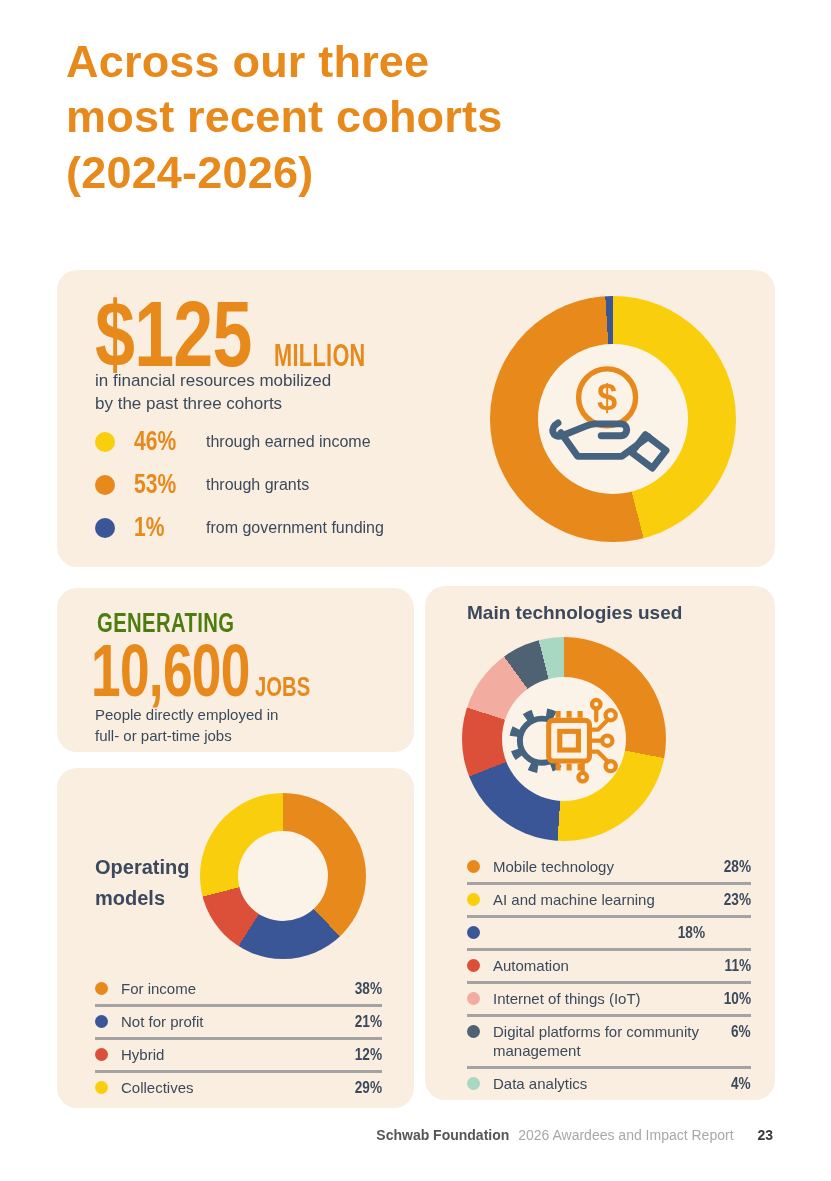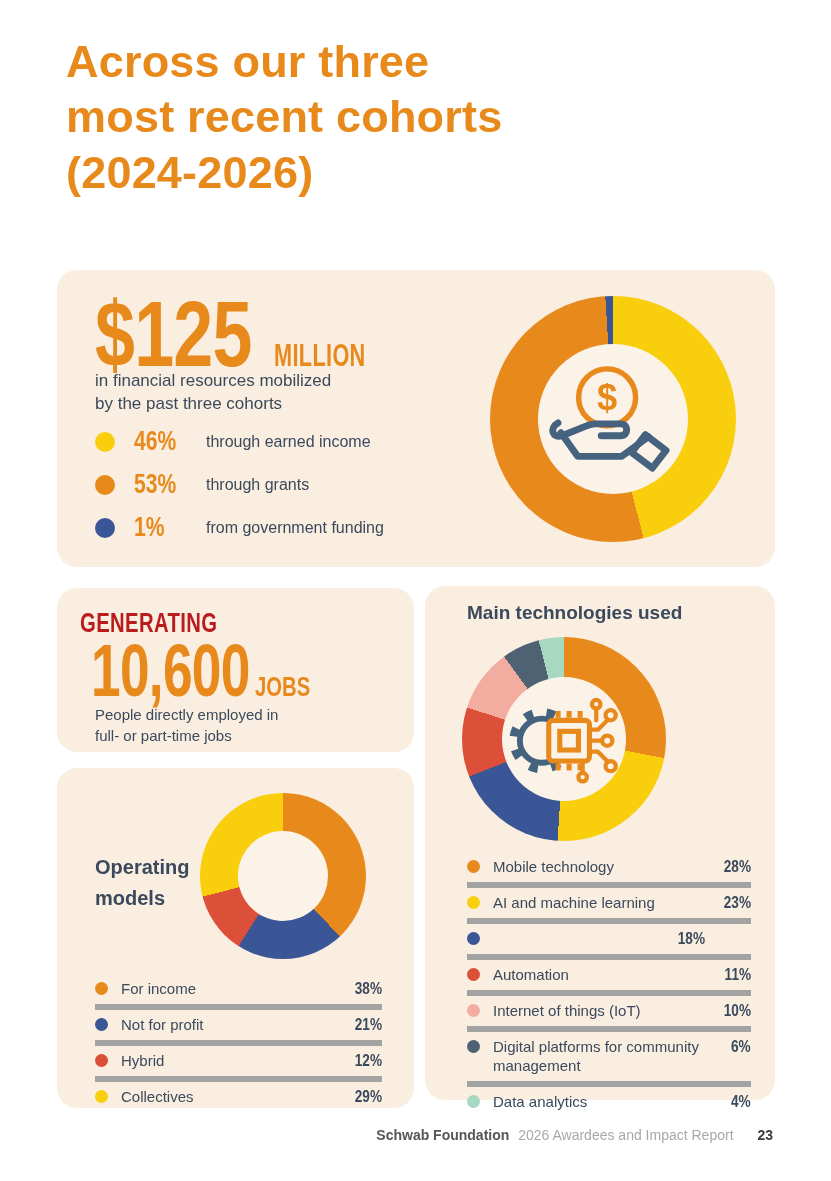--- a/index.html
+++ b/index.html
@@ -34,34 +34,34 @@
   .fin-dot { width:20px; height:20px; margin-right:19px; }
   .fin-pct { width:72px; font-size:27px; font-weight:700; color:#E8891B; }
   .fin-label { font-size:16px; color:#3A4A5C; }
 
   .donut { position:absolute; border-radius:50%; }
   .hole { position:absolute; inset:0; margin:auto; border-radius:50%; background:#FCF3E8; display:flex; align-items:center; justify-content:center; }
   .fin-donut { left:433px; top:26px; width:246px; height:246px; }
   .fin-donut .hole { width:150px; height:150px; }
 
   
-  .jobs-heading { position:absolute; left:23px; top:20px; font-size:27px; font-weight:700; color:#b91c1c; letter-spacing:.5px; }
+  .jobs-heading { position:absolute; left:40px; top:20px; font-size:27px; font-weight:700; color:#4d7c0f; letter-spacing:.5px; }
   .jobs-heading .cond { transform:scaleX(.75); }
   .jobs-value-row { position:absolute; left:34px; top:44px; display:flex; align-items:baseline; color:#E8891B; font-weight:700; }
   .jobs-value { font-size:74px; line-height:1.05; letter-spacing:-1px; transform:scaleX(.72); transform-origin:left bottom; display:inline-block; }
   .jobs-unit { font-size:27px; margin-left:-56px; transform:scaleX(.75); transform-origin:left bottom; display:inline-block; }
   .jobs-desc { position:absolute; left:38px; top:116px; font-size:15px; line-height:1.4; color:#3A4A5C; }
 
   
   .op-title { position:absolute; left:38px; top:84px; font-size:20px; font-weight:700; line-height:1.55; color:#3A4A5C; }
   .op-donut { left:143px; top:25px; width:166px; height:166px; }
   .op-donut .hole { width:90px; height:90px; }
   .legend { position:absolute; }
   .op-legend { left:38px; top:206px; width:287px; }
-  .lg-row { display:grid; grid-template-columns:26px 1fr 46px; align-items:start; padding:5px 0 6px; border-bottom:6px solid #a3a3a3; }
+  .lg-row { display:grid; grid-template-columns:26px 1fr 46px; align-items:start; padding:5px 0 6px; border-bottom:3px solid #a3a3a3; }
   .lg-row:last-child { border-bottom:none; }
   .lg-dot { width:13px; height:13px; border-radius:50%; margin-top:3px; }
   .lg-label { font-size:15px; line-height:19px; color:#3A4A5C; }
   .lg-pct { font-size:17px; font-weight:700; color:#3A4A5C; text-align:right; line-height:19px; }
 
   
   .tech-title { position:absolute; left:42px; top:16px; font-size:19px; font-weight:700; color:#3A4A5C;text-align:right; }
   .tech-donut { left:37px; top:51px; width:204px; height:204px; }
   .tech-donut .hole { width:124px; height:124px; }
   .tech-legend { left:42px; top:266px; width:284px; }

